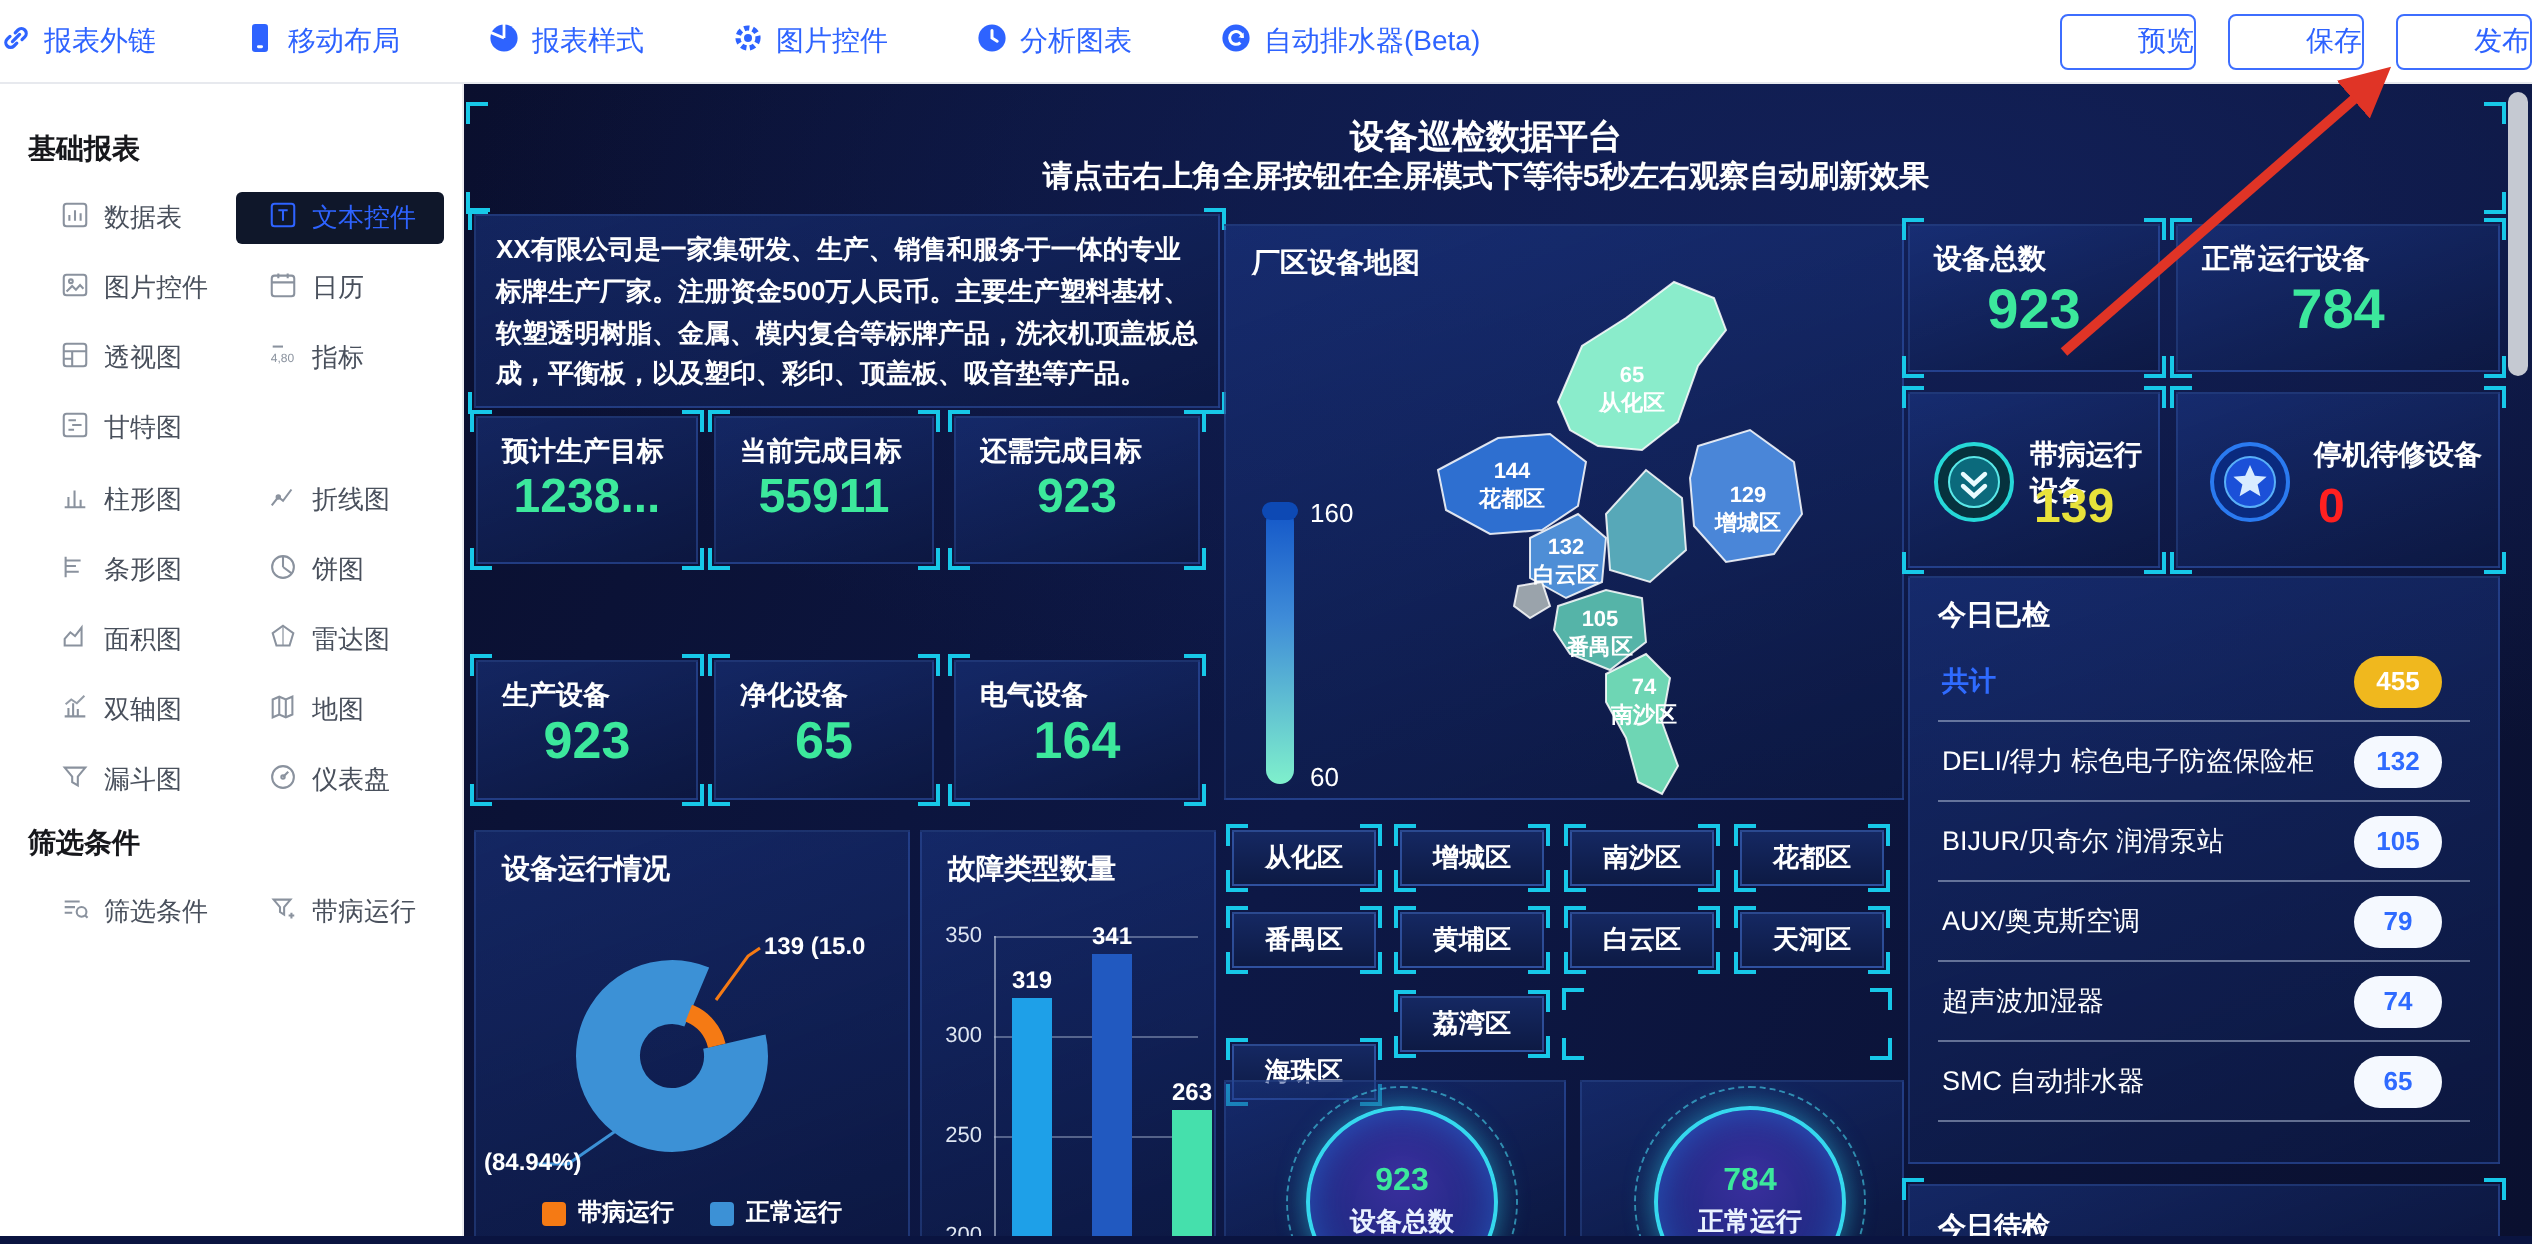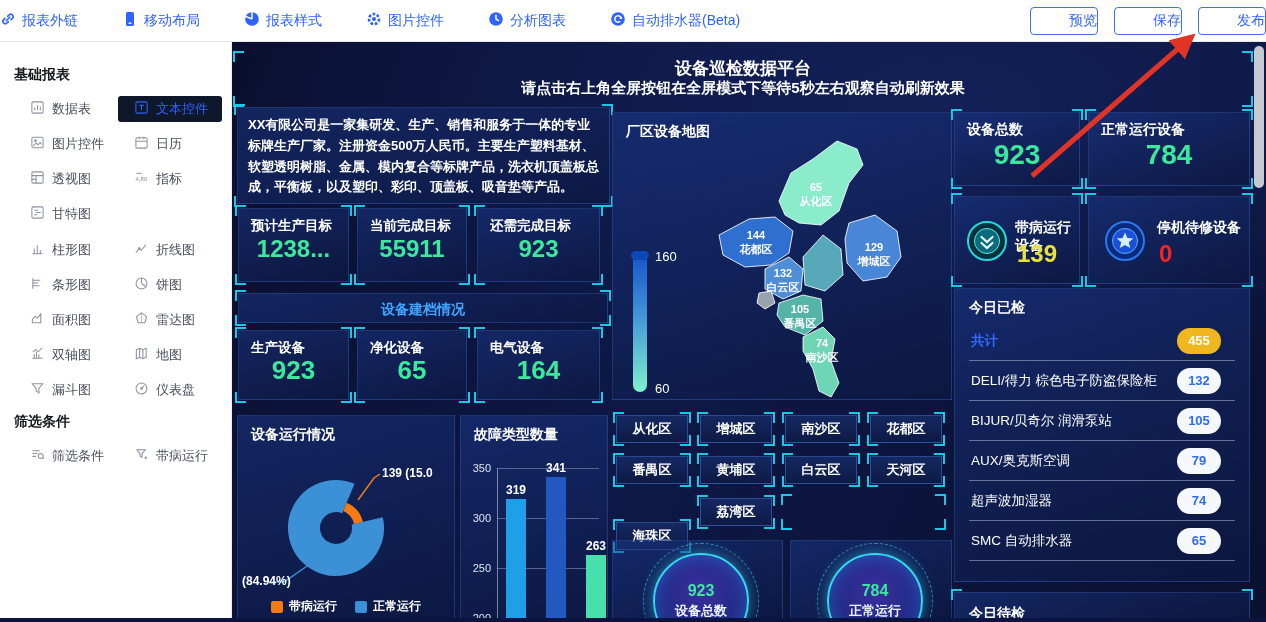--- a/index.html
+++ b/index.html
@@ -297,21 +297,20 @@
   </div>
   <div class="widget corners" style="left:125px;top:166px;width:110px;height:74px;">
     <div class="kpi-label">当前完成目标</div>
     <div class="kpi-value" style="font-size:24px;">55911</div>
   </div>
   <div class="widget corners" style="left:245px;top:166px;width:123px;height:74px;">
     <div class="kpi-label">还需完成目标</div>
     <div class="kpi-value" style="font-size:24px;">923</div>
   </div>
 
-  <div class="widget corners cyan-banner" style="left:6px;top:251px;width:370px;height:30px;">设备建档情况</div>
 
   <div class="widget corners" style="left:6px;top:288px;width:111px;height:70px;">
     <div class="kpi-label">生产设备</div>
     <div class="kpi-value" style="top:24px;">923</div>
   </div>
   <div class="widget corners" style="left:125px;top:288px;width:110px;height:70px;">
     <div class="kpi-label">净化设备</div>
     <div class="kpi-value" style="top:24px;">65</div>
   </div>
   <div class="widget corners" style="left:245px;top:288px;width:123px;height:70px;">

